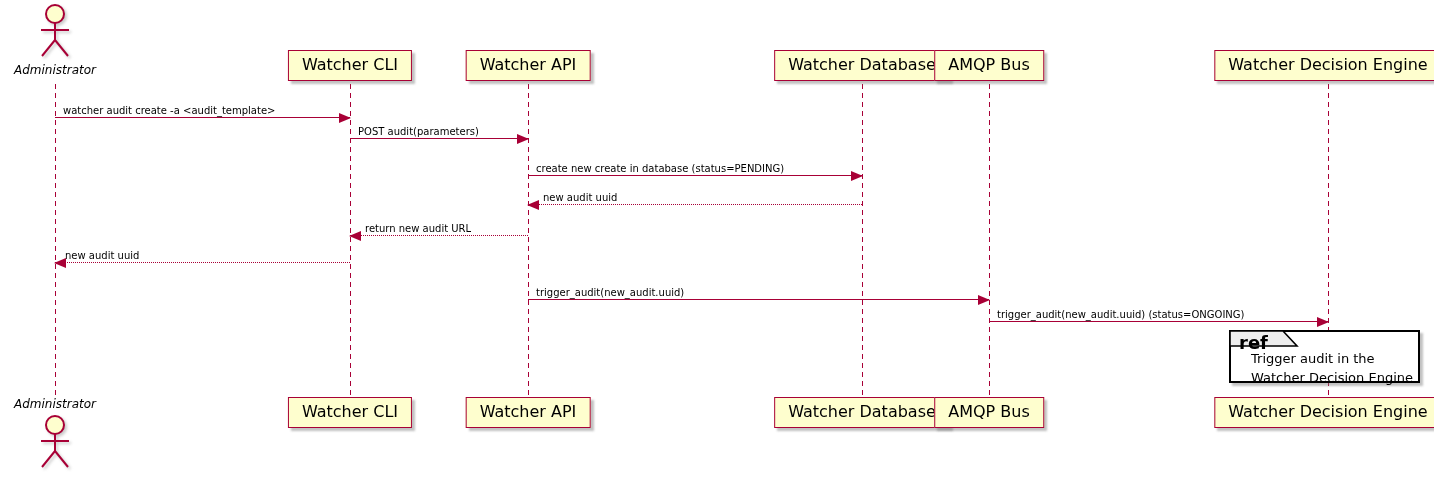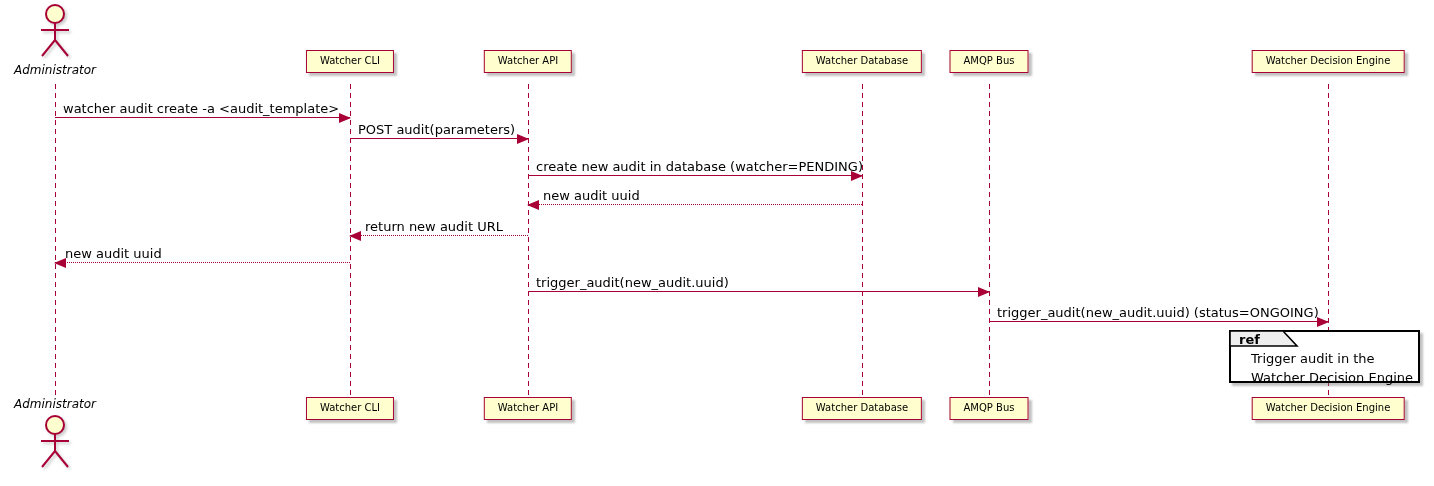--- a/index.html
+++ b/index.html
@@ -11,48 +11,48 @@
   .lifeline {
     position:absolute; top:84px; height:313px; width:1px; z-index:1;
     background:repeating-linear-gradient(to bottom, var(--line,#A80036) 0 5px, transparent 5px 9px);
   }
 
   
   .pbox {
     position:absolute; transform:translateX(-50%); z-index:2;
     background:var(--fill,#FEFECE); border:1.6px solid var(--line,#A80036);
     box-shadow:3px 3px 2px rgba(120,120,120,0.45);
-    padding:4px 13px 6px; font-size:10px; white-space:nowrap;
+    padding:4px 13px 6px; font-size:16px; white-space:nowrap;
   }
   .pbox.top { top:50px; }
   .pbox.bottom { top:397px; }
 
   
-  .msg { position:absolute; height:18px; z-index:3; font-size:13px;
+  .msg { position:absolute; height:18px; z-index:3; font-size:10px;
          border-bottom:1px solid var(--line,#A80036); }
   .msg.dotted { border-bottom-style:dotted; }
   .msg-label { position:absolute; left:8px; bottom:1px; white-space:nowrap; }
   .msg.dotted .msg-label { left:15px; }
   .ah { position:absolute; width:0; height:0; bottom:-6px;
         border-top:5px solid transparent; border-bottom:5px solid transparent; }
   .ah-right { right:-1px; border-left:12px solid var(--line,#A80036); }
   .ah-left  { left:-1px;  border-right:12px solid var(--line,#A80036); }
 
   
   .actor-figure { position:absolute; z-index:2;
     filter:drop-shadow(2.5px 2.5px 1.5px rgba(120,120,120,0.4)); }
   .actor-label { position:absolute; transform:translateX(-50%); font-size:12px;
     white-space:nowrap; z-index:2;font-style:italic; }
 
   
   .refbox { position:absolute; box-sizing:border-box; z-index:4;
     background:var(--reffill,#FFFFFF); border:2px solid var(--refborder,#000000);
     box-shadow:3px 3px 2px rgba(120,120,120,0.45); }
   .ref-tab { position:absolute; top:-2px; left:-2px; }
-  .ref-kw { position:absolute; top:0; left:8px; font-size:13px; font-weight:bold; }
+  .ref-kw { position:absolute; top:0; left:8px; font-size:18px; font-weight:bold; }
   .ref-text { position:absolute; top:17px; left:20px; font-size:13px; line-height:19px; }
 </style>
 </head>
 <body>
 
 <div class="stage">
 
   <div class="lifeline" style="left:55px"></div>
   <div class="lifeline" style="left:350px"></div>
   <div class="lifeline" style="left:528px"></div>
@@ -94,40 +94,40 @@
     <span class="msg-label">watcher audit create -a &lt;audit_template&gt;</span>
     <span class="ah ah-right"></span>
   </div>
 
   <div class="msg solid" style="left:350px;top:120px;width:178px">
     <span class="msg-label">POST audit(parameters)</span>
     <span class="ah ah-right"></span>
   </div>
 
   <div class="msg solid" style="left:528px;top:157px;width:334px">
-    <span class="msg-label">create new audit in database (watcher=PENDING)</span>
+    <span class="msg-label">create new create in database (status=PENDING)</span>
     <span class="ah ah-right"></span>
   </div>
 
   <div class="msg dotted" style="left:528px;top:186px;width:334px">
     <span class="msg-label">new audit uuid</span>
     <span class="ah ah-left"></span>
   </div>
 
   <div class="msg dotted" style="left:350px;top:217px;width:178px">
     <span class="msg-label">return new audit URL</span>
     <span class="ah ah-left"></span>
   </div>
 
   <div class="msg dotted" style="left:55px;top:244px;width:295px">
     <span class="msg-label" style="left:10px">new audit uuid</span>
     <span class="ah ah-left"></span>
   </div>
 
-  <div class="msg solid" style="left:528px;top:273px;width:461px">
+  <div class="msg solid" style="left:528px;top:281px;width:461px">
     <span class="msg-label">trigger_audit(new_audit.uuid)</span>
     <span class="ah ah-right"></span>
   </div>
 
   <div class="msg solid" style="left:989px;top:303px;width:339px">
     <span class="msg-label">trigger_audit(new_audit.uuid) (status=ONGOING)</span>
     <span class="ah ah-right"></span>
   </div>
 
   <div class="refbox" style="left:1229px;top:330px;width:191px;height:53px">

